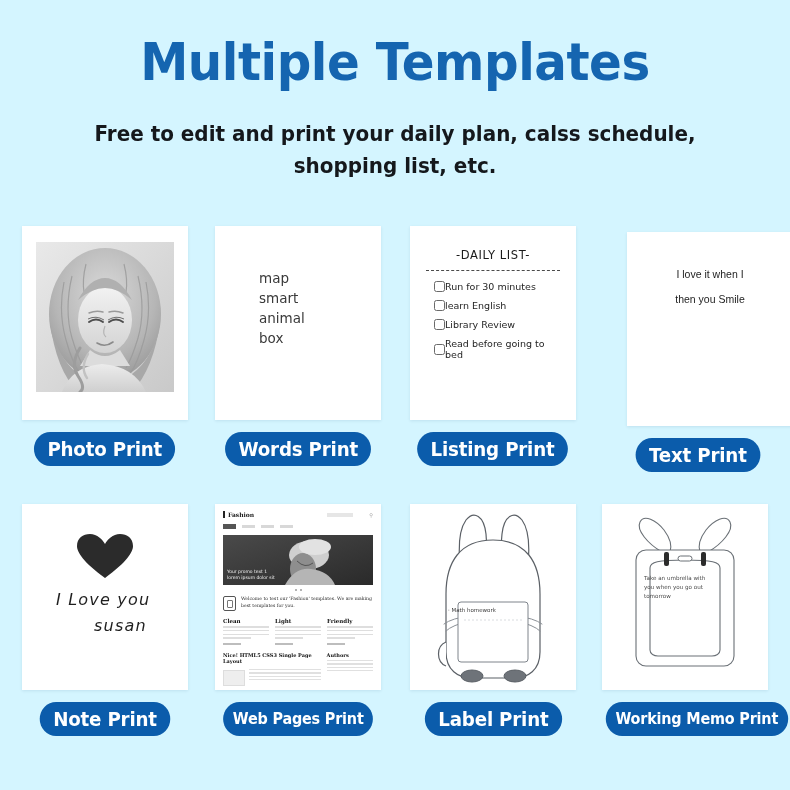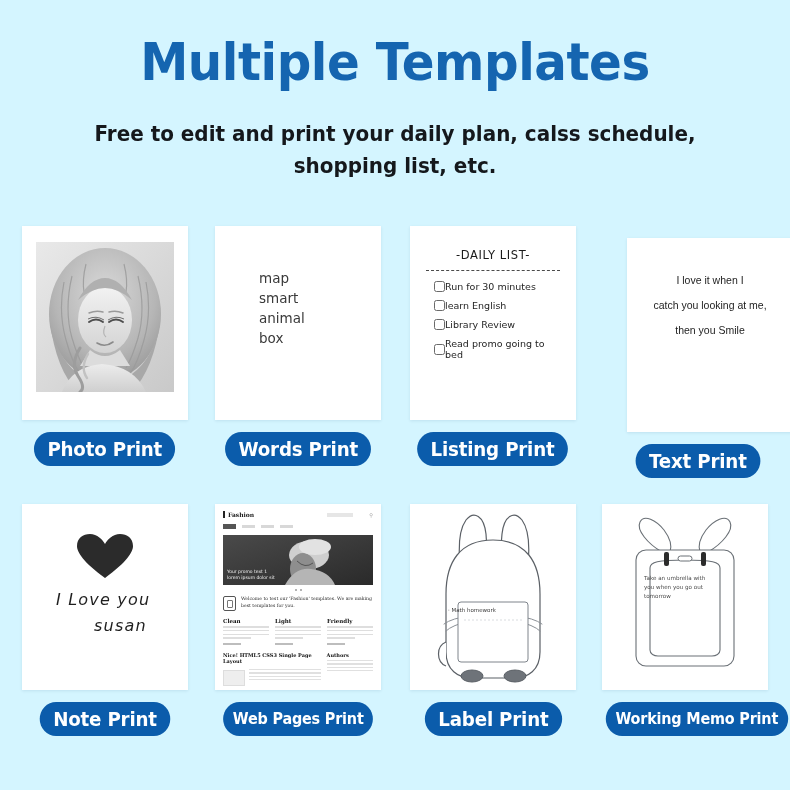--- a/index.html
+++ b/index.html
@@ -309,32 +309,31 @@
           <div class="listing-item">
             <span class="chk"></span>
             <span>learn English</span>
           </div>
           <div class="listing-item">
             <span class="chk"></span>
             <span>Library Review</span>
           </div>
           <div class="listing-item">
             <span class="chk"></span>
-            <span>Read promo going to bed</span>
+            <span>Read before going to bed</span>
           </div>
         </div>
       </div>
       <button class="btn">Listing Print</button>
     </div>
 
-    <div class="cell row1" style="left:602px; top:238px;padding-left:25px;">
+    <div class="cell row1" style="left:602px; top:232px;padding-left:25px;">
       <div class="card">
         <div class="textcard">
           <div>I love it when I</div>
-          <div>catch you looking at me,</div>
           <div>then you Smile</div>
         </div>
       </div>
       <button class="btn">Text Print</button>
     </div>
 
     <div class="cell row2" style="left:22px; top:504px;">
       <div class="card">
         <div class="heart">
           <svg width="56" height="46" viewBox="0 0 56 46">

